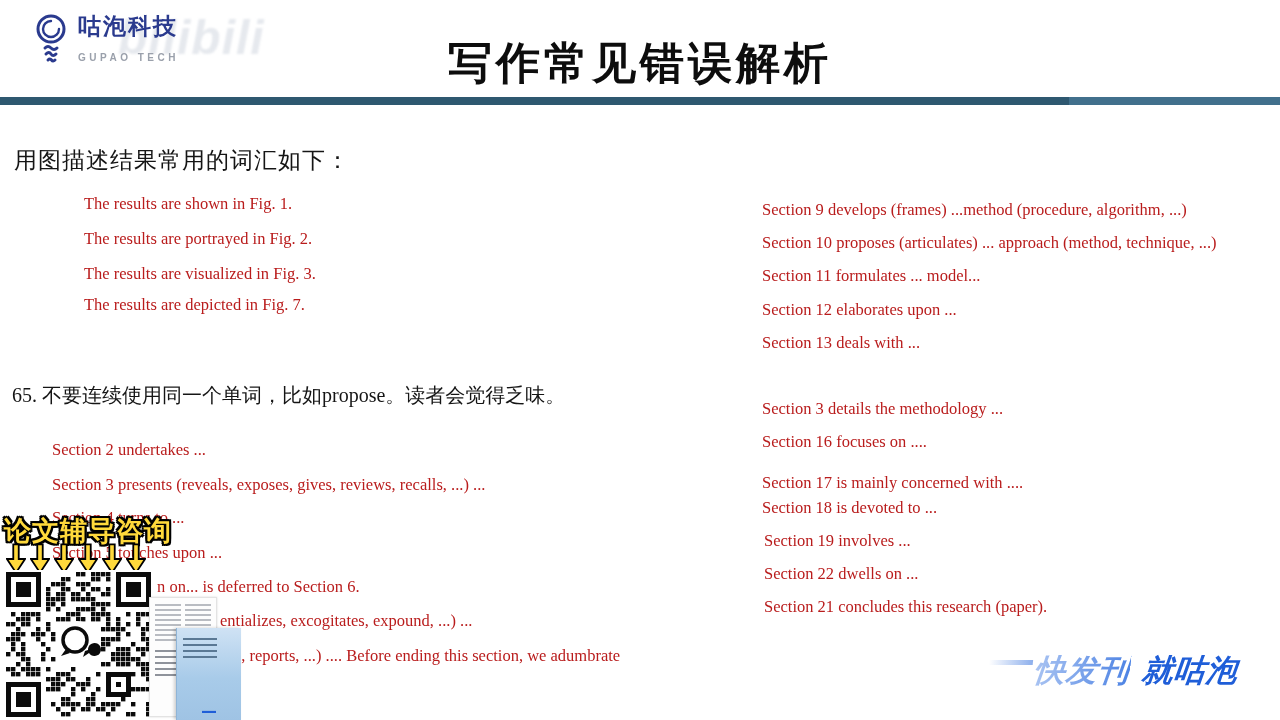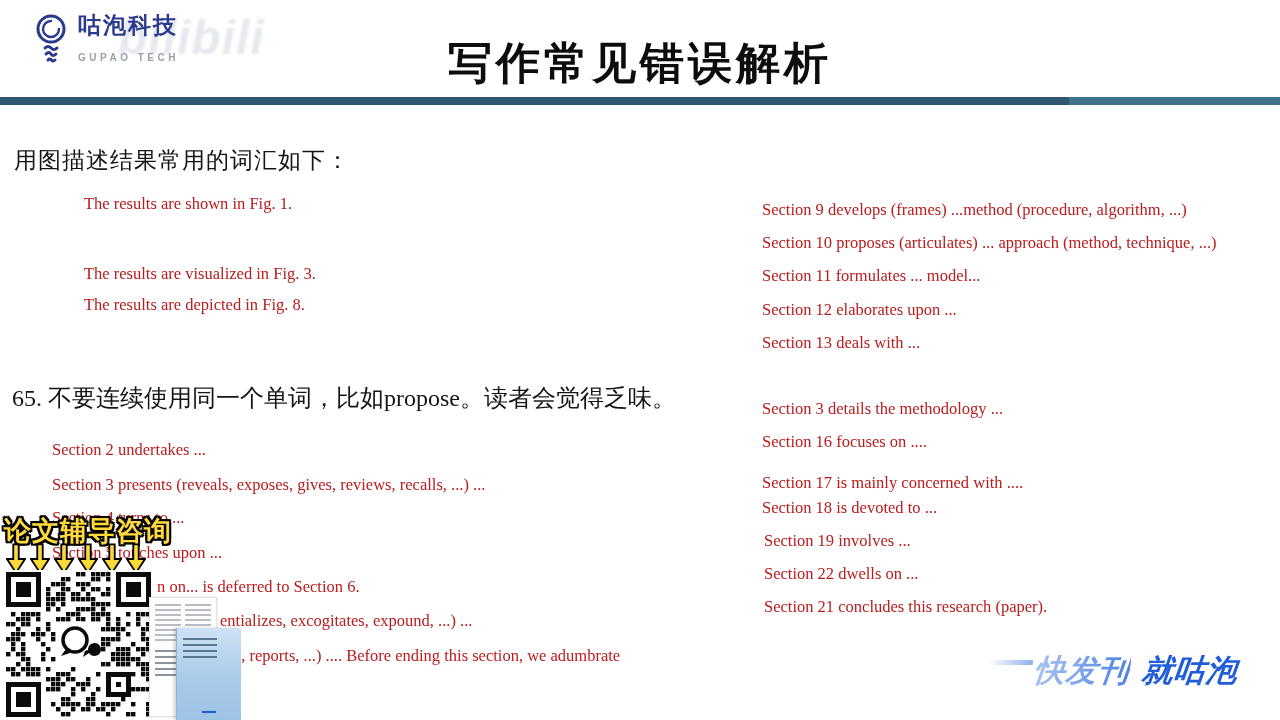--- a/index.html
+++ b/index.html
@@ -2,36 +2,36 @@
 <html><head>
 <meta charset="utf-8">
 <style>
   html,body{margin:0;padding:0;background:#888;}
   .slide{
     position:relative;width:1280px;height:720px;background:#ffffff;
     overflow:hidden;font-family:"Liberation Serif","DejaVu Serif",serif;color:#1f1f1f;
   }
   
   .logo{position:absolute;left:32px;top:12px;display:flex;align-items:center;gap:8px;}
-  .logo-cn{font-family:Liberation Mono, monospace;font-weight:800;
+  .logo-cn{font-family:Liberation Serif, serif;font-weight:800;
     font-size:23px;color:#2a3a8e;letter-spacing:2px;line-height:1.05;}
   .logo-en{font-family:"Liberation Sans","DejaVu Sans",sans-serif;font-weight:600;
     font-size:10px;color:#9aa0ab;letter-spacing:3.5px;margin-top:13px;}
   .watermark{position:absolute;left:118px;top:10px;
     font-family:"Liberation Sans","DejaVu Sans",sans-serif;font-weight:800;font-style:italic;
     font-size:48px;color:#e6e9ee;letter-spacing:1px;filter:blur(1px);user-select:none;}
   .title{position:absolute;left:0;right:0;top:34px;margin:0;text-align:center;
     font-family:"Liberation Sans","DejaVu Sans",sans-serif;font-weight:900;
     font-size:44px;letter-spacing:4px;color:#0d0d0d;}
   .divider{position:absolute;left:0;top:97px;width:1280px;height:8px;
     background:linear-gradient(90deg,var(--divider) 0%,var(--divider) 83.5%,var(--divider-light) 83.5%,var(--divider-light) 100%);}
   
   .heading{position:absolute;left:14px;top:145px;font-size:23px;color:#151515;letter-spacing:1px;}
   .line{position:absolute;font-size:16.5px;white-space:nowrap;color:#b91c1c;}
-  .note{position:absolute;left:12px;top:382px;font-size:24px;color:#151515;white-space:nowrap;}
+  .note{position:absolute;left:12px;top:382px;font-size:20px;color:#151515;white-space:nowrap;}
   
   .qr-label{position:absolute;left:4px;top:513px;
     font-family:"Liberation Sans","DejaVu Sans",sans-serif;font-weight:900;font-size:27px;
     letter-spacing:1px;color:var(--promo-yellow);
     text-shadow:-2px -2px 0 #000,2px -2px 0 #000,-2px 2px 0 #000,2px 2px 0 #000,
                 -2px 0 0 #000,2px 0 0 #000,0 -2px 0 #000,0 2px 0 #000;}
   .arrows{position:absolute;left:6px;top:543px;display:flex;gap:4px;}
   .arrows svg{display:block;}
   .qr{position:absolute;left:4px;top:570px;width:150px;height:150px;background:#fff;}
   .thumb-page{position:absolute;left:149px;top:597px;width:66px;height:118px;background:#fdfdfd;
@@ -78,22 +78,23 @@
       <div class="logo-cn">咕泡科技</div>
       <div class="logo-en">GUPAO TECH</div>
     </div>
   </div>
 
   <h1 class="title">写作常见错误解析</h1>
   <div class="divider"></div>
 
   <div class="heading">用图描述结果常用的词汇如下：</div>
   <div class="line" style="left:84px;top:194px">The results are shown in Fig. 1.</div>
+  <div class="line" style="left:84px;top:229px">The results are portrayed in Fig. 2.</div>
   <div class="line" style="left:84px;top:264px">The results are visualized in Fig. 3.</div>
-  <div class="line" style="left:84px;top:295px">The results are depicted in Fig. 8.</div>
+  <div class="line" style="left:84px;top:295px">The results are depicted in Fig. 7.</div>
 
   <div class="note">65. 不要连续使用同一个单词，比如propose。读者会觉得乏味。</div>
 
   <div class="line" style="left:52px;top:440px">Section 2 undertakes ...</div>
   <div class="line" style="left:52px;top:475px">Section 3 presents (reveals, exposes, gives, reviews, recalls, ...) ...</div>
   <div class="line" style="left:52px;top:508px">Section 4 turns to ...</div>
   <div class="line" style="left:52px;top:543px">Section 5 touches upon ...</div>
   <div class="line" style="left:157px;top:577px">n on... is deferred to Section 6.</div>
   <div class="line" style="left:220px;top:611px">entializes, excogitates, expound, ...) ...</div>
   <div class="line" style="left:222px;top:646px">ers, reports, ...) .... Before ending this section, we adumbrate</div>

